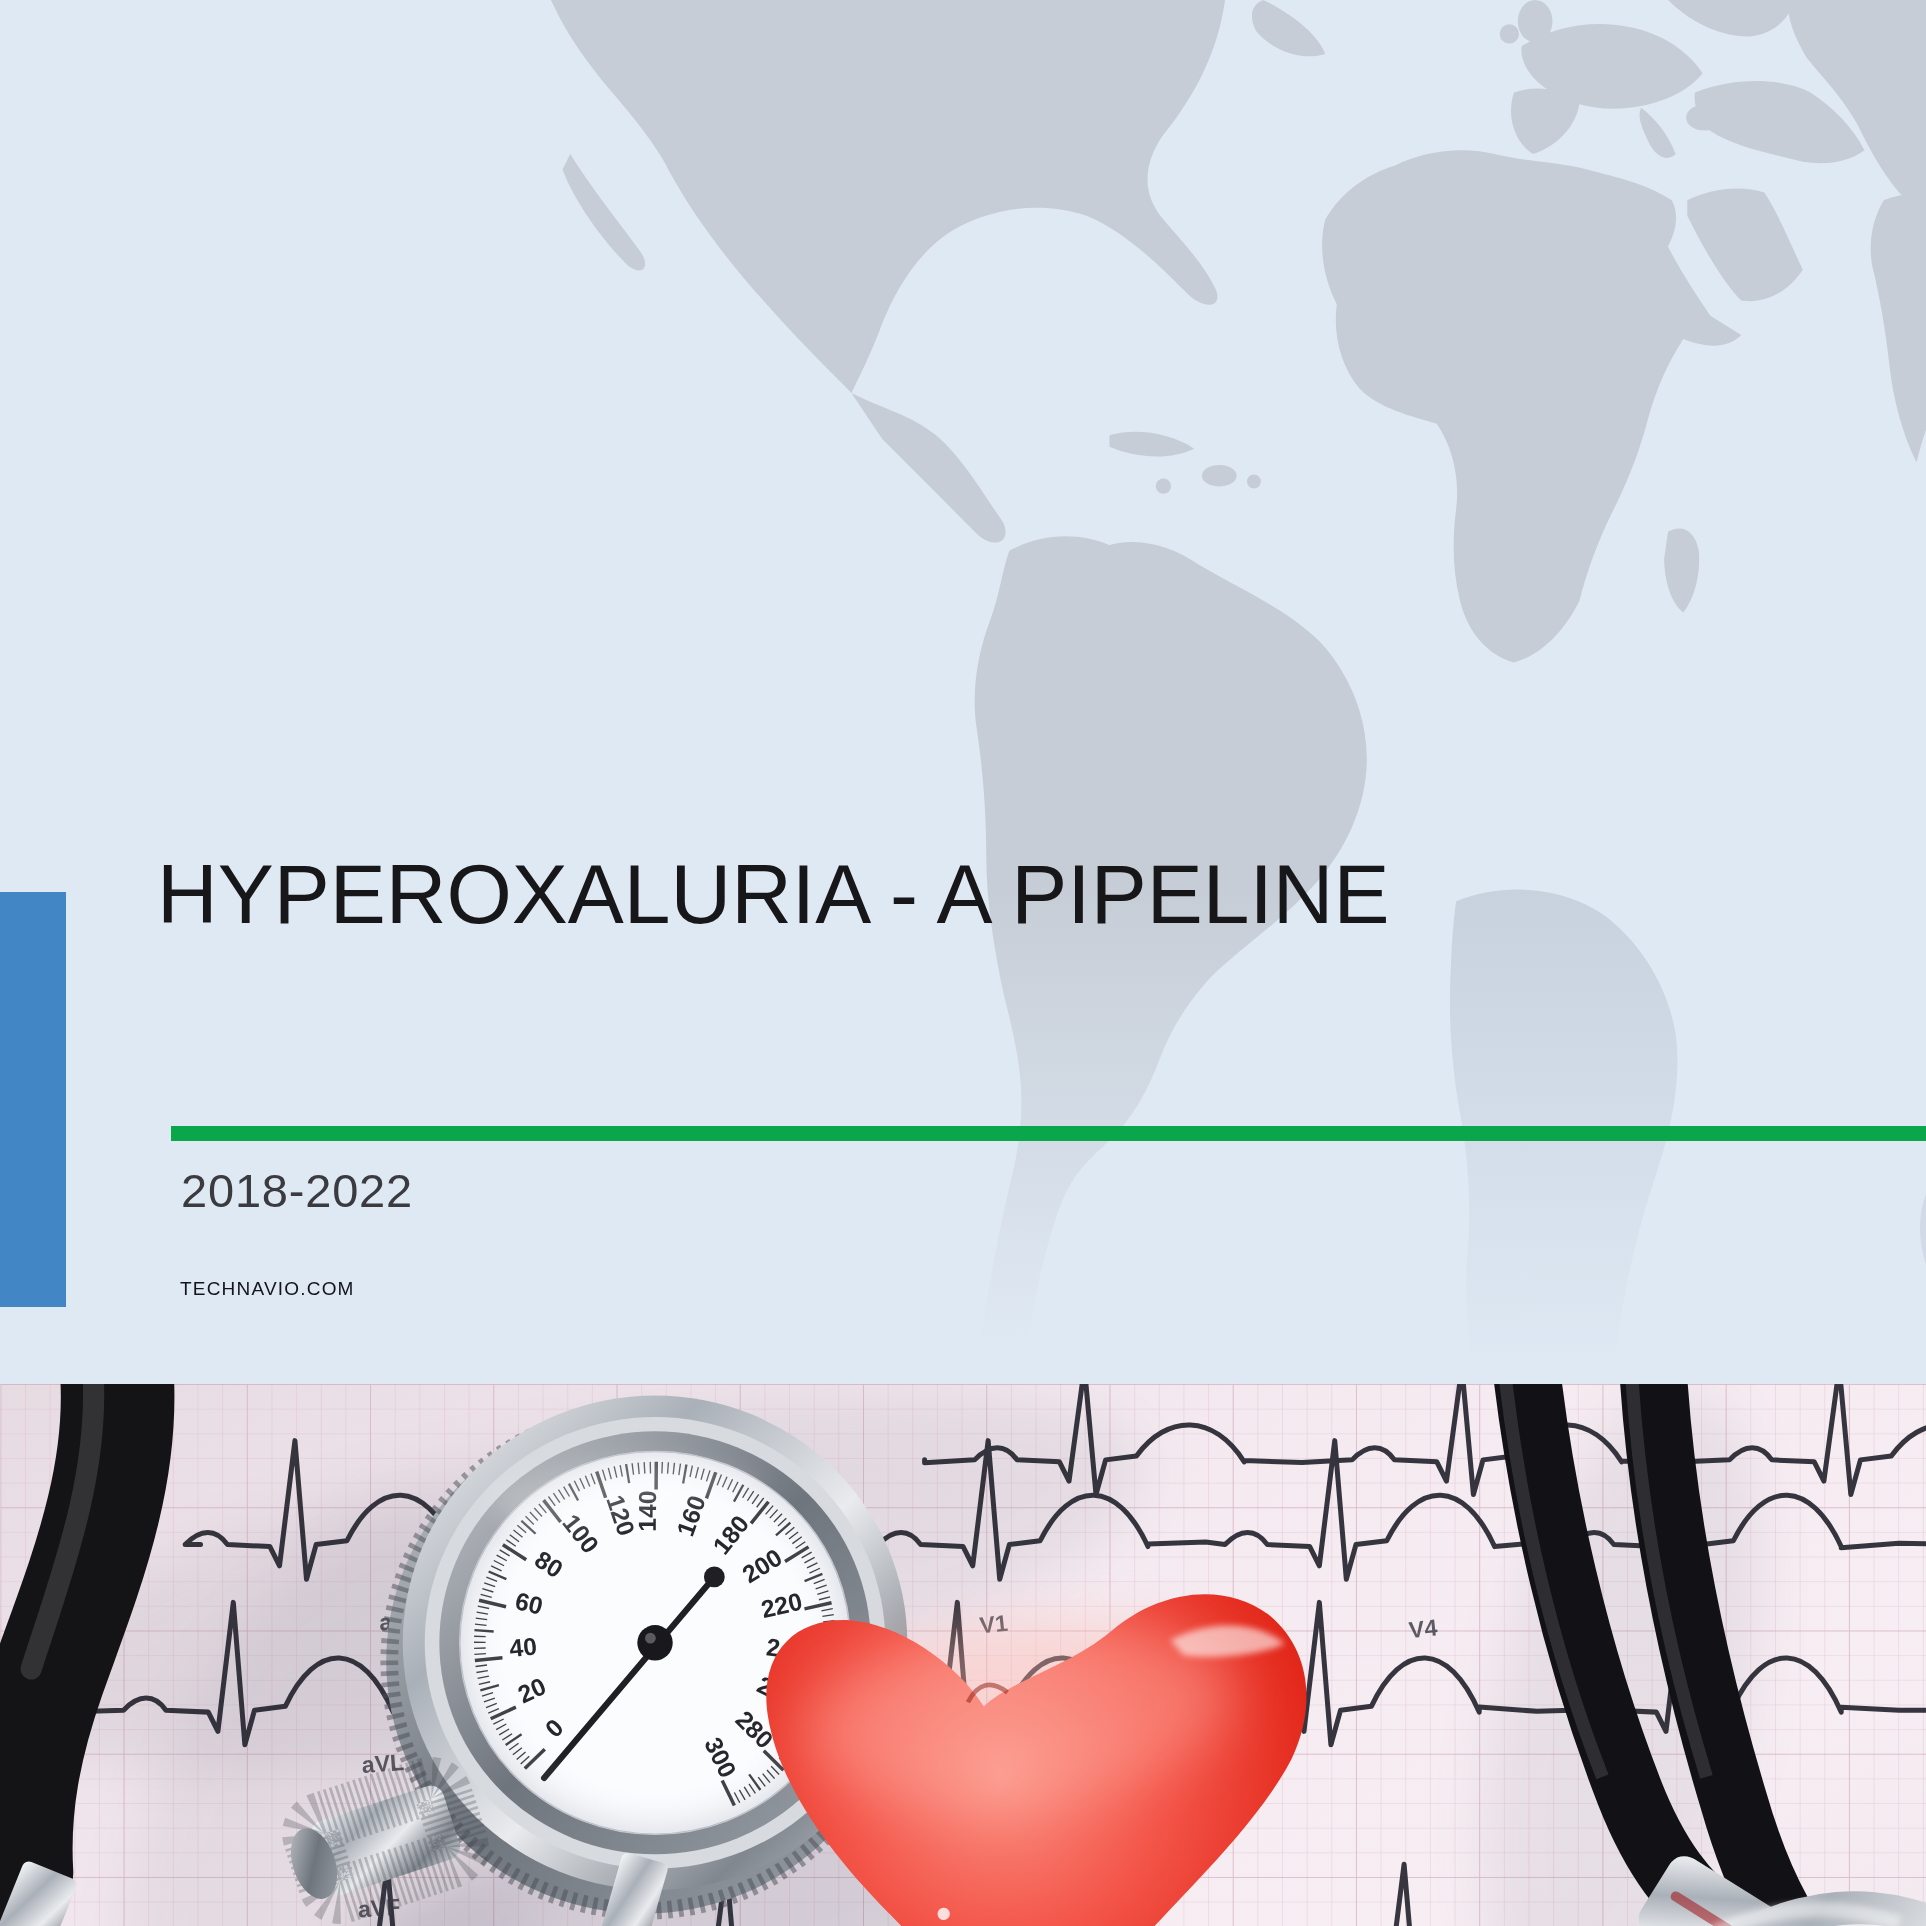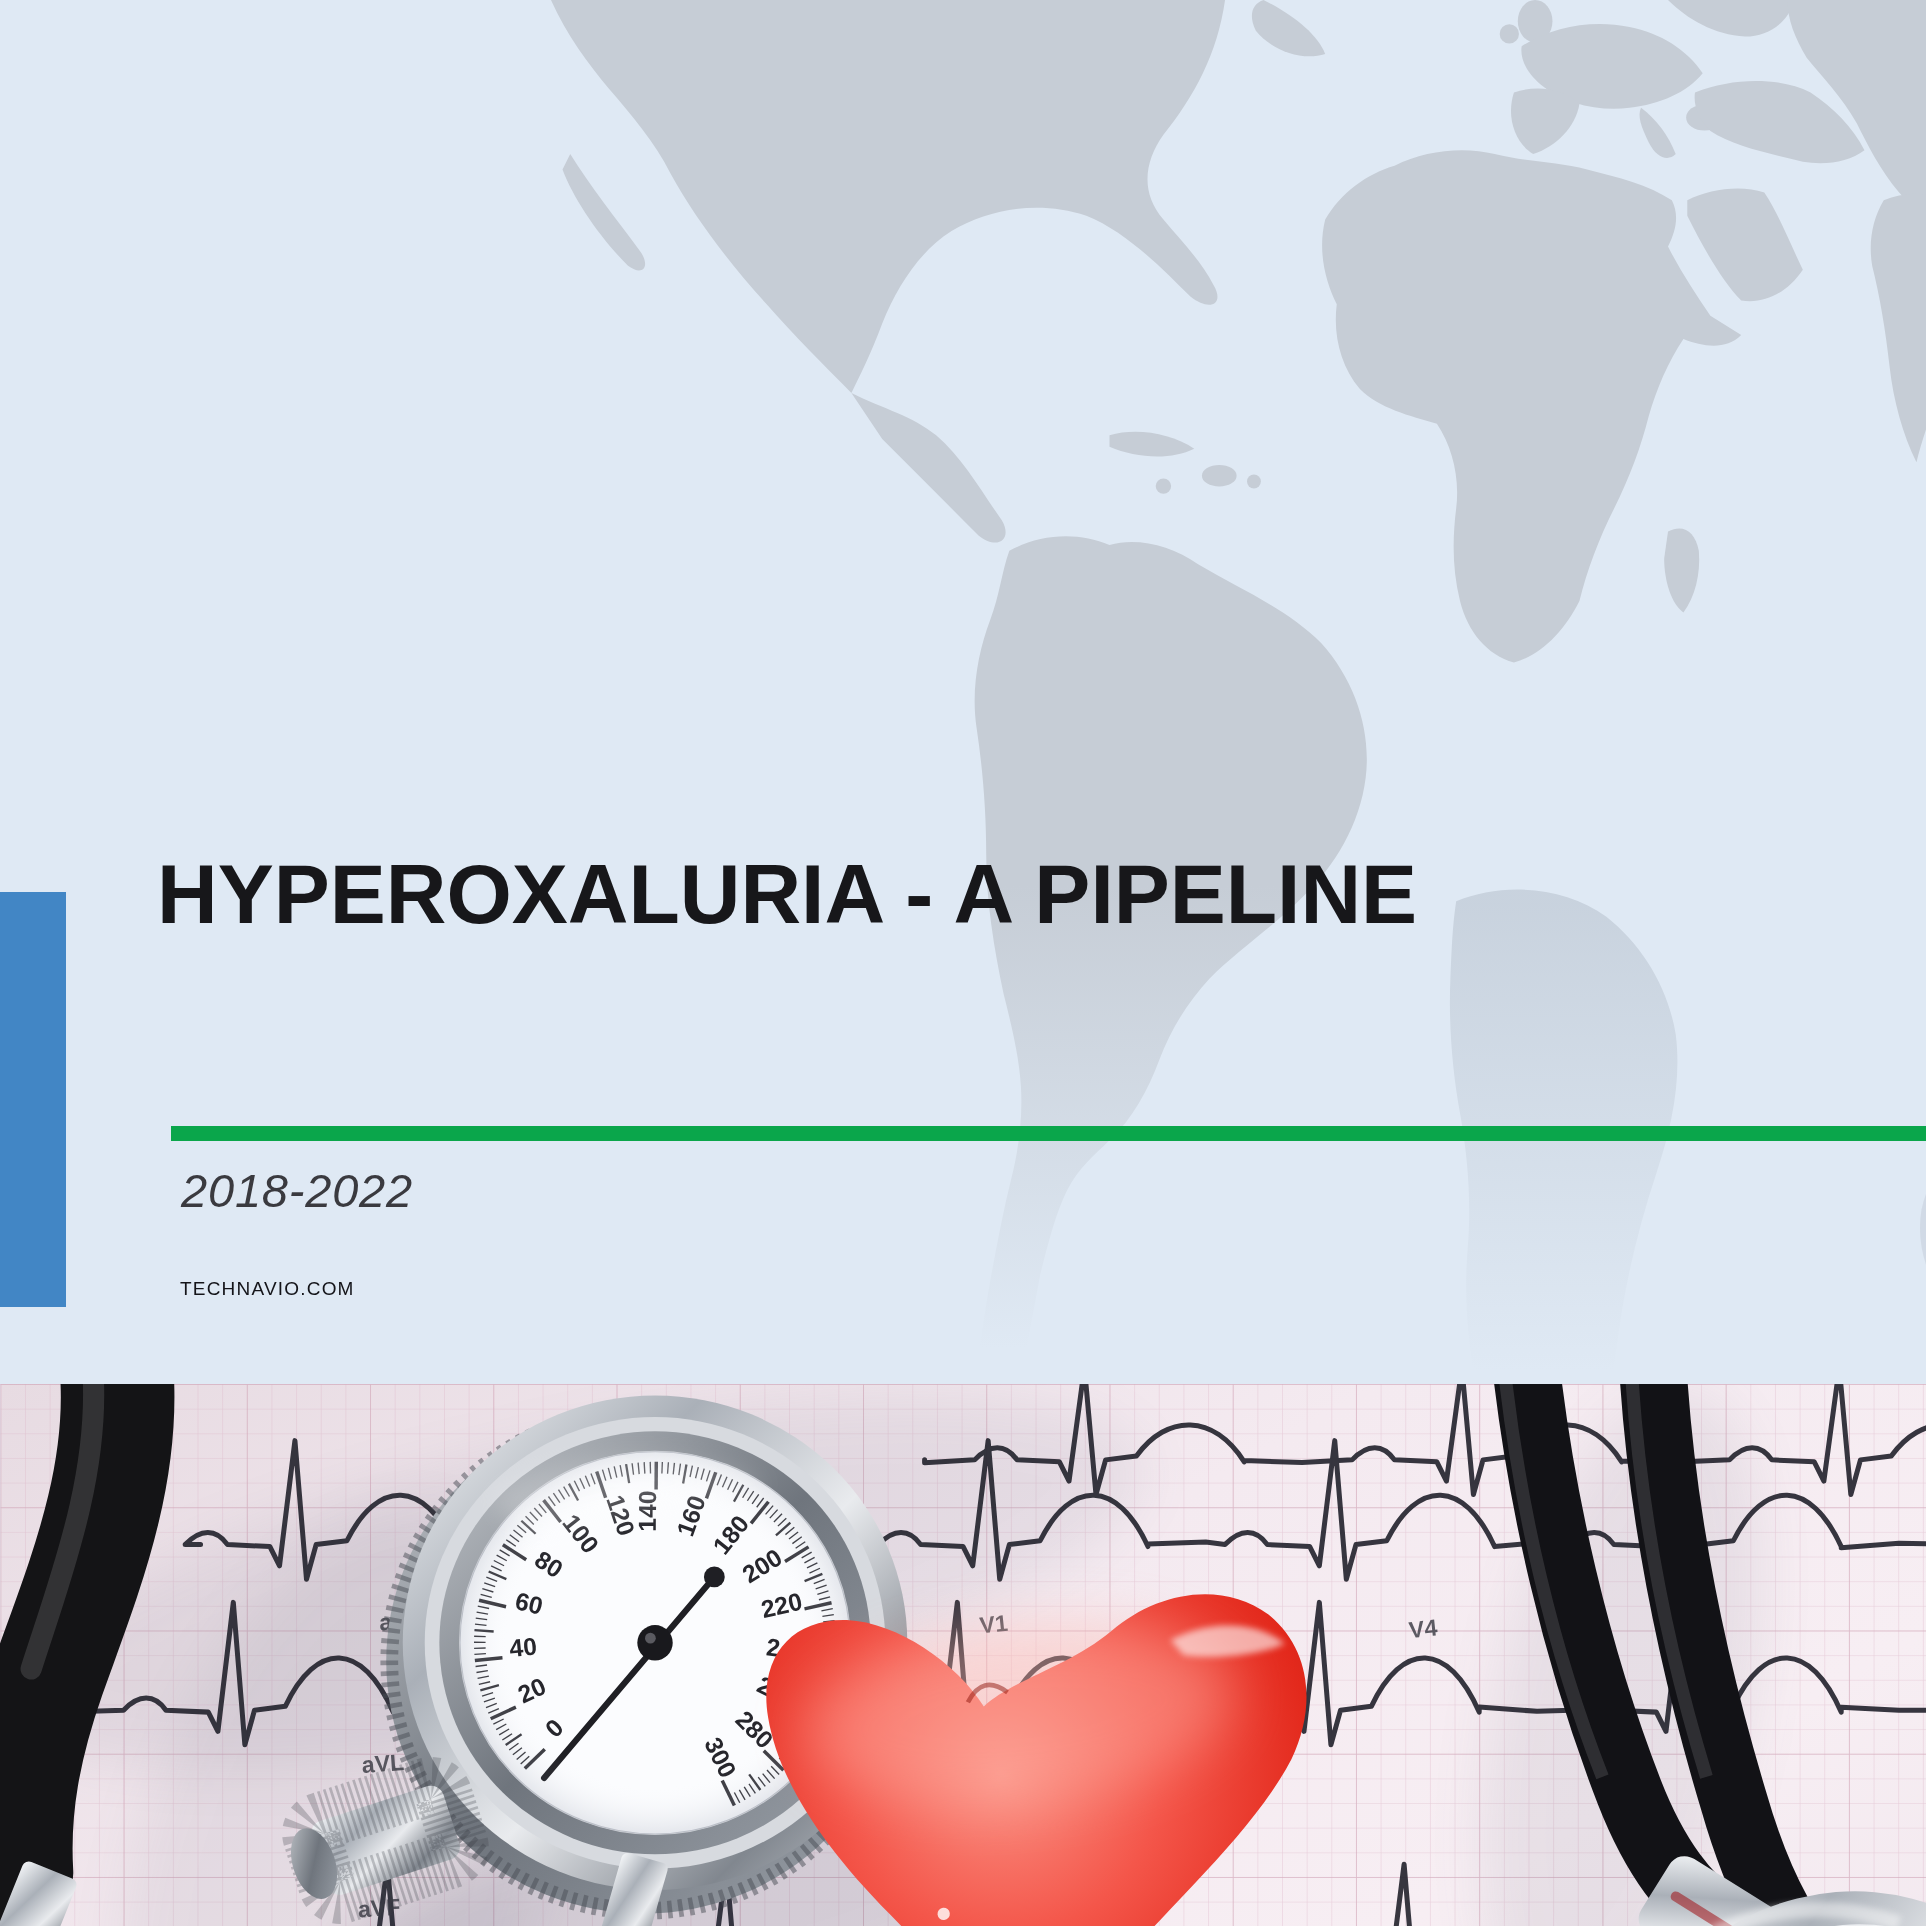--- a/index.html
+++ b/index.html
@@ -2,23 +2,23 @@
 <html style="font-size:6.2px"><head>
 <meta charset="utf-8">
 <style>
   html,body{margin:0;padding:0;background:#8a8f96;}
   .page{position:relative;width:1974px;height:2563px;overflow:hidden;background:#dfe9f4;
         font-family:"Liberation Sans","DejaVu Sans",sans-serif;}
   .header{position:absolute;left:0;top:0;width:1974px;height:1384px;background:#dfe9f4;}
   .map-svg{position:absolute;left:0;top:0;}
   .accent-bar{position:absolute;left:0;top:892px;width:66px;height:415px;background:#4286c5;}
   .title{position:absolute;left:157px;top:831px;margin:0;font-size:84px;line-height:126px;
-         font-weight:bold;color:#17171a;letter-spacing:0;}
+         font-weight:normal;color:#17171a;letter-spacing:0;}
   .green-rule{position:absolute;left:171px;top:1126px;width:1802px;height:15.4px;background:#0aa64b;}
-  .subtitle{position:absolute;left:181px;top:1163px;font-size:47px;color:#3a3a3f;letter-spacing:0.8px;font-style:italic;}
+  .subtitle{position:absolute;left:181px;top:1163px;font-size:47px;color:#3a3a3f;letter-spacing:0.8px;}
   .site{position:absolute;left:180px;top:1278px;font-size:19px;color:#141419;letter-spacing:1.2px;}
   .photo{position:absolute;left:0;top:1384px;width:1974px;height:1108px;}
   .ecg-label{font-family:"Liberation Sans",sans-serif;font-weight:bold;fill:#3b3b44;opacity:.82;}
 </style>
 </head>
 <body>
 
 <div class="page">
 
   <div class="header">

